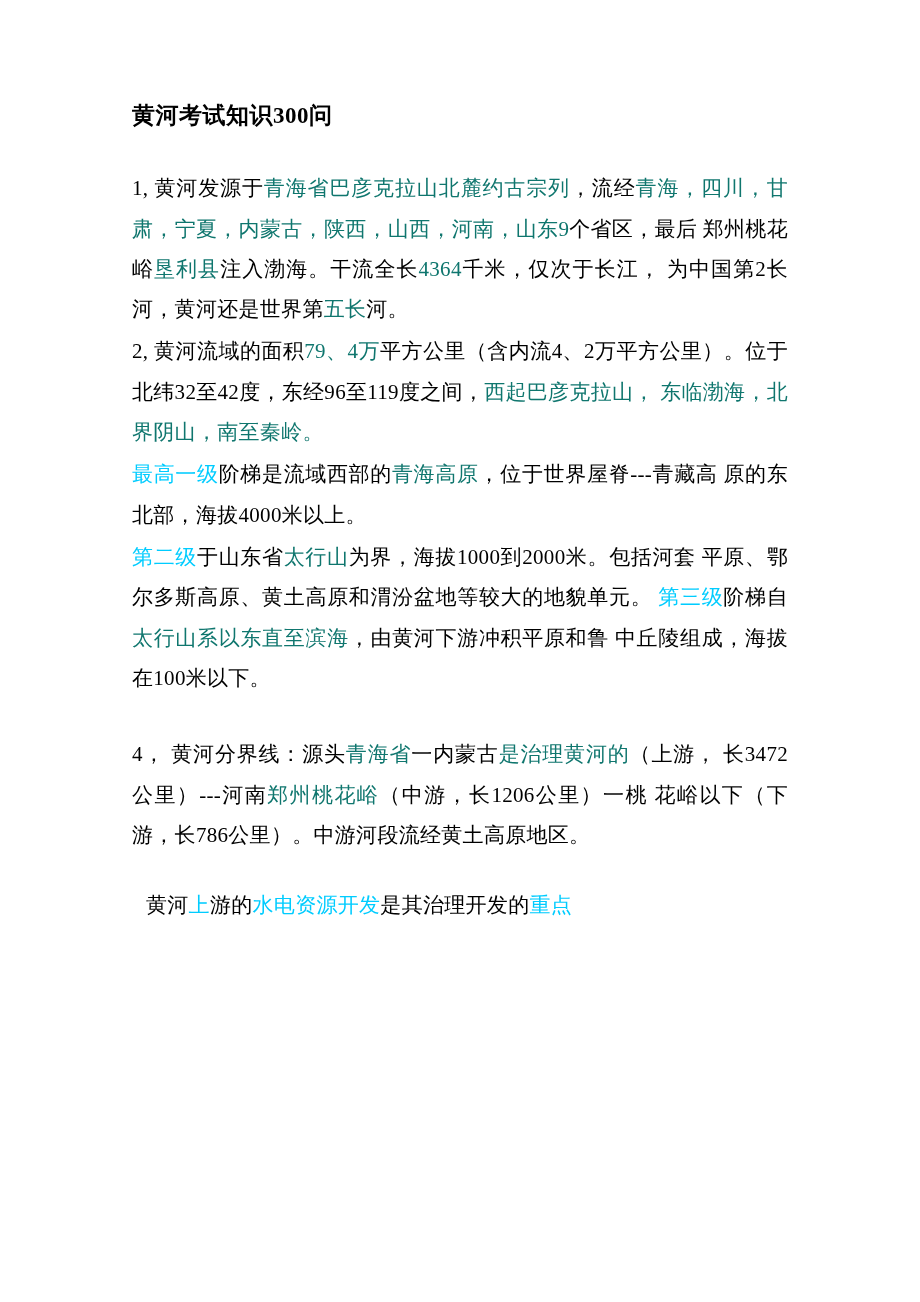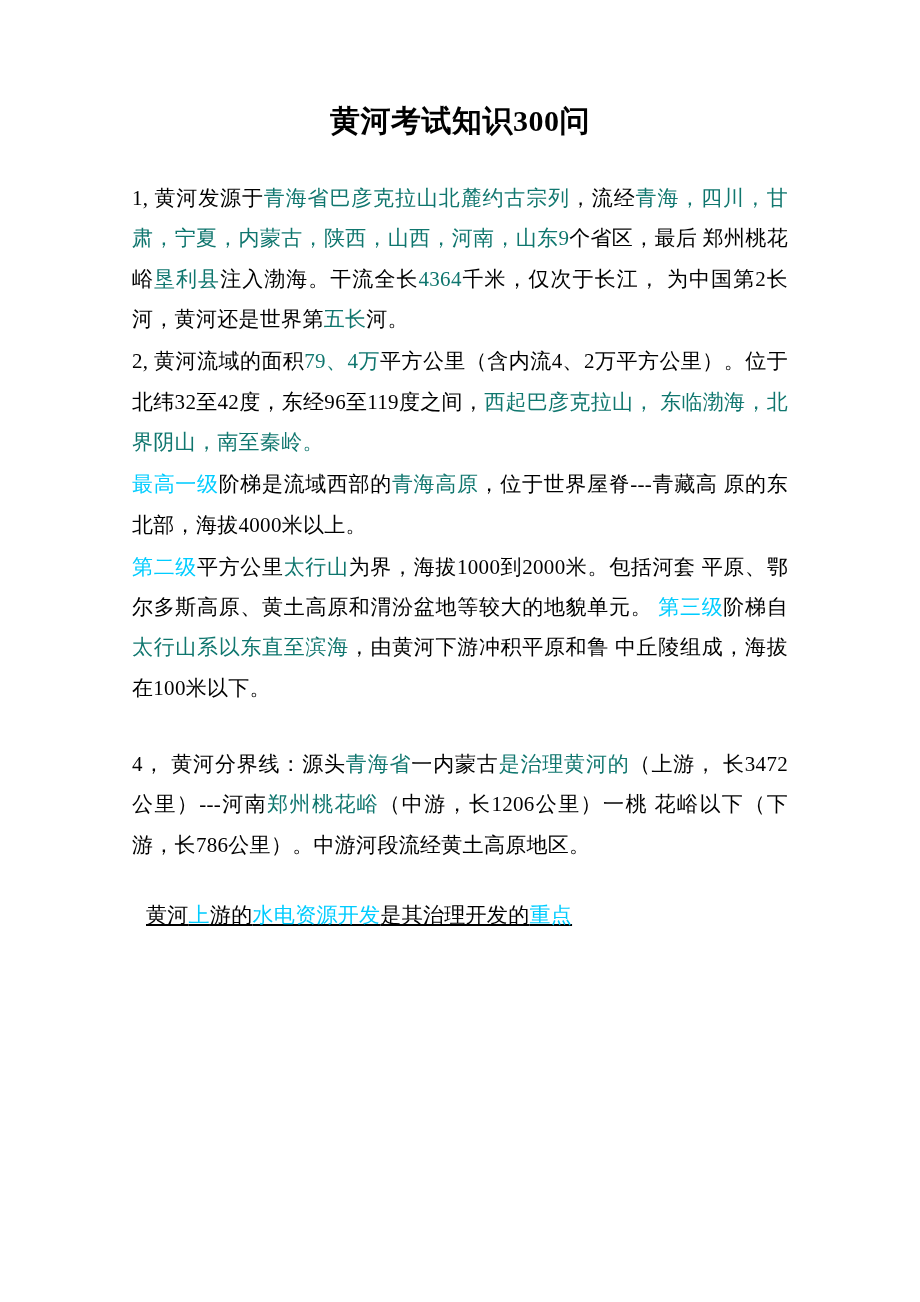--- a/index.html
+++ b/index.html
@@ -16,38 +16,36 @@
     overflow: hidden;
   }
   .page {
     box-sizing: border-box;
     width: 920px;
     height: 1302px;
     padding: 72px 132px 60px 132px;
     position: relative;
   }
   .doc-title {
-    text-align: center;
     font-weight: bold;
-    font-size: 30px;
+    font-size: 23px;
     letter-spacing: 0.5px;
     margin: 28px 0 36px 0;
     line-height: 1.4;
   }
   p.para {
     font-size: 21px;
     line-height: 1.92;
     margin: 0 0 2px 0;
     text-align: justify;
     text-justify: inter-ideograph;
     letter-spacing: 0.3px;
   }
   p.para.small-indent {
     padding-left: 14px;
-    text-decoration: underline;
   }
   .gap {
     height: 34px;
   }
   .gap-small {
     height: 14px;
   }
   .g { color: #0f766e; }
   .c { color: #00ccff; }
   .k { color: #000000; }
@@ -56,21 +54,21 @@
 <body>
 
 <div class="page">
 
   <h1 class="doc-title">黄河考试知识300问</h1>
 
   <div>
     <p class="para"><span class="k">1, 黄河发源于</span><span class="g">青海省巴彦克拉山北麓约古宗列</span><span class="k">，流经</span><span class="g">青海，四川，甘肃，宁夏，内蒙古，陕西，山西，河南，山东9</span><span class="k">个省区，最后 郑州桃花峪</span><span class="g">垦利县</span><span class="k">注入渤海。干流全长</span><span class="g">4364</span><span class="k">千米，仅次于长江， 为中国第2长河，黄河还是世界第</span><span class="g">五长</span><span class="k">河。</span></p>
     <p class="para"><span class="k">2, 黄河流域的面积</span><span class="g">79、4万</span><span class="k">平方公里（含内流4、2万平方公里）。位于北纬32至42度，东经96至119度之间，</span><span class="g">西起巴彦克拉山， 东临渤海，北界阴山，南至秦岭。</span></p>
     <p class="para"><span class="c">最高一级</span><span class="k">阶梯是流域西部的</span><span class="g">青海高原</span><span class="k">，位于世界屋脊---青藏高 原的东北部，海拔4000米以上。</span></p>
-    <p class="para"><span class="c">第二级</span><span class="k">平方公里</span><span class="g">太行山</span><span class="k">为界，海拔1000到2000米。包括河套 平原、鄂尔多斯高原、黄土高原和渭汾盆地等较大的地貌单元。 </span><span class="c">第三级</span><span class="k">阶梯自</span><span class="g">太行山系以东直至滨海</span><span class="k">，由黄河下游冲积平原和鲁 中丘陵组成，海拔在100米以下。</span></p>
+    <p class="para"><span class="c">第二级</span><span class="k">于山东省</span><span class="g">太行山</span><span class="k">为界，海拔1000到2000米。包括河套 平原、鄂尔多斯高原、黄土高原和渭汾盆地等较大的地貌单元。 </span><span class="c">第三级</span><span class="k">阶梯自</span><span class="g">太行山系以东直至滨海</span><span class="k">，由黄河下游冲积平原和鲁 中丘陵组成，海拔在100米以下。</span></p>
     <div class="gap"></div>
     <p class="para"><span class="k">4， 黄河分界线：源头</span><span class="g">青海省</span><span class="k">一内蒙古</span><span class="g">是治理黄河的</span><span class="k">（上游， 长3472公里）---河南</span><span class="g">郑州桃花峪</span><span class="k">（中游，长1206公里）一桃 花峪以下（下游，长786公里）。中游河段流经黄土高原地区。</span></p>
     <div class="gap-small"></div>
     <div class="gap-small"></div>
     <p class="para small-indent"><span class="k">黄河</span><span class="c">上</span><span class="k">游的</span><span class="c">水电资源开发</span><span class="k">是其治理开发的</span><span class="c">重点</span></p>
   </div>
 
 </div>
 
 </body></html>

